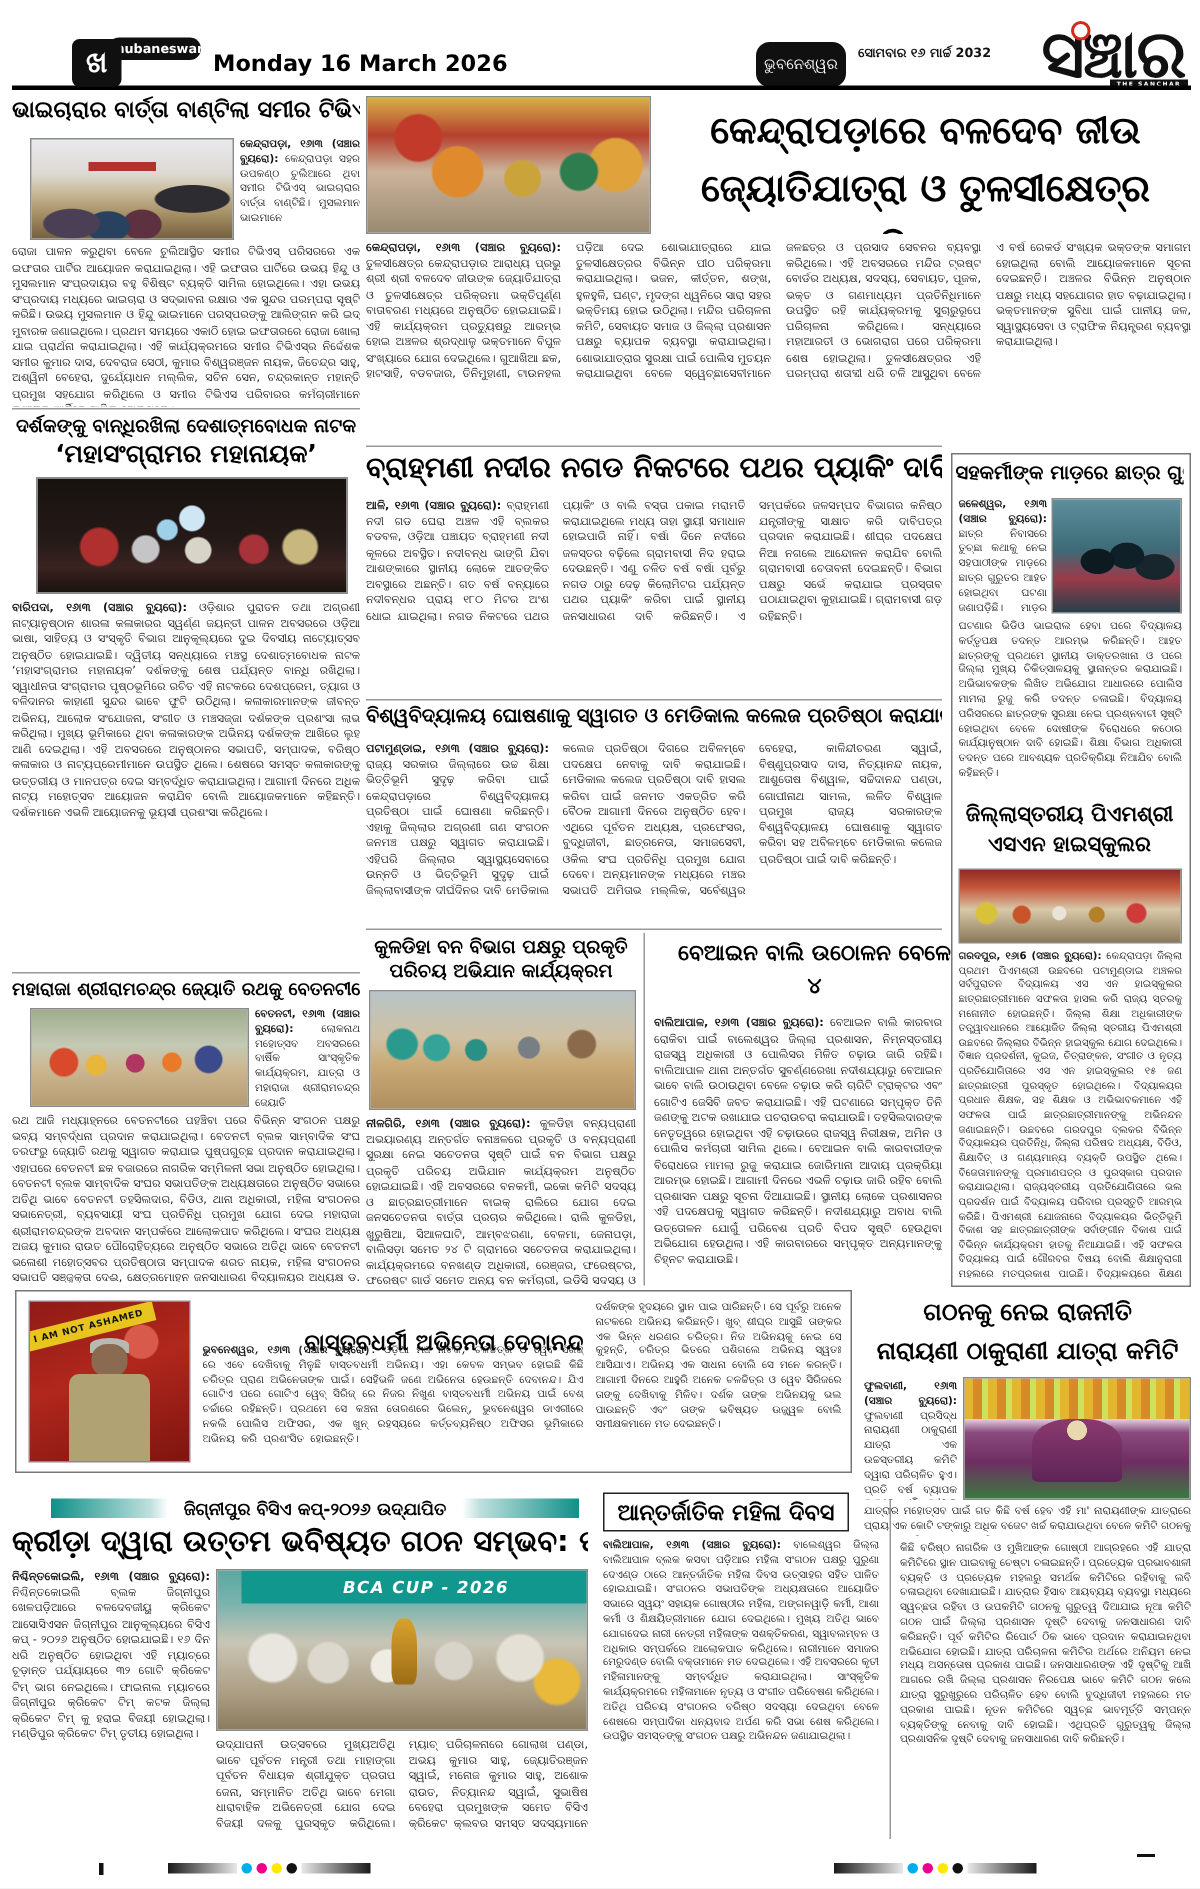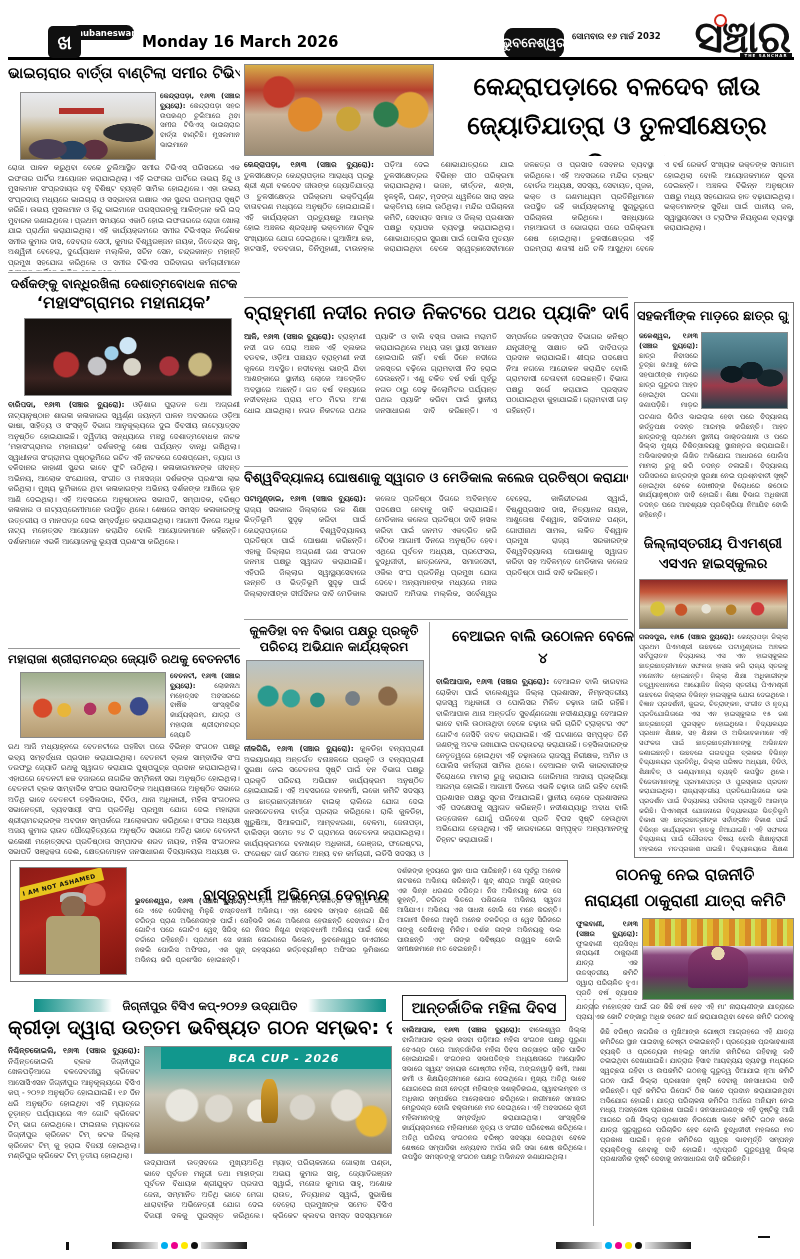--- a/index.html
+++ b/index.html
@@ -120,21 +120,21 @@
   .c4{column-count:4;column-gap:10px;}
 </style>
 </head>
 <body>
 
 <div id="page">
 
   <div class="abs hdr-square">ଖ</div>
   <div class="abs hdr-pill" style="left:72px;top:25px;width:62px;height:15px;font-size:8.5px;font-weight:700;">Bhubaneswar</div>
   <div class="abs" style="left:142px;top:33px;font-size:15px;font-weight:700;color:#000;">Monday 16 March 2026</div>
-  <div class="abs hdr-pill" style="left:504px;top:28px;width:60px;height:30px;font-size:13px;font-weight:700;">ଭୁବନେଶ୍ୱର</div>
+  <div class="abs hdr-pill" style="left:504px;top:28px;width:60px;height:30px;font-size:10px;font-weight:400;">ଭୁବନେଶ୍ୱର</div>
   <div class="abs" style="left:572px;top:31px;font-size:8.5px;font-weight:700;color:#111;">ସୋମବାର ୧୬ ମାର୍ଚ୍ଚ 2032</div>
   <div class="abs logo">ସଞ୍ଚାର</div>
   <div class="abs logo-ring"></div>
   <div class="abs logo-strip">THE SANCHAR</div>
   <div class="abs hdr-rule"></div>
 
   <div class="abs hl" style="left:8px;top:64px;width:232px;height:23px;font-size:15px;white-space:nowrap;">ଭାଇଚାରାର ବାର୍ତ୍ତା ବାଣ୍ଟିଲା ସମୀର ଟିଭିଏସ</div>
   <div class="photo ph-tvs" style="left:20px;top:92px;width:136px;height:68px;">
       <div class="band"></div>
     </div>

